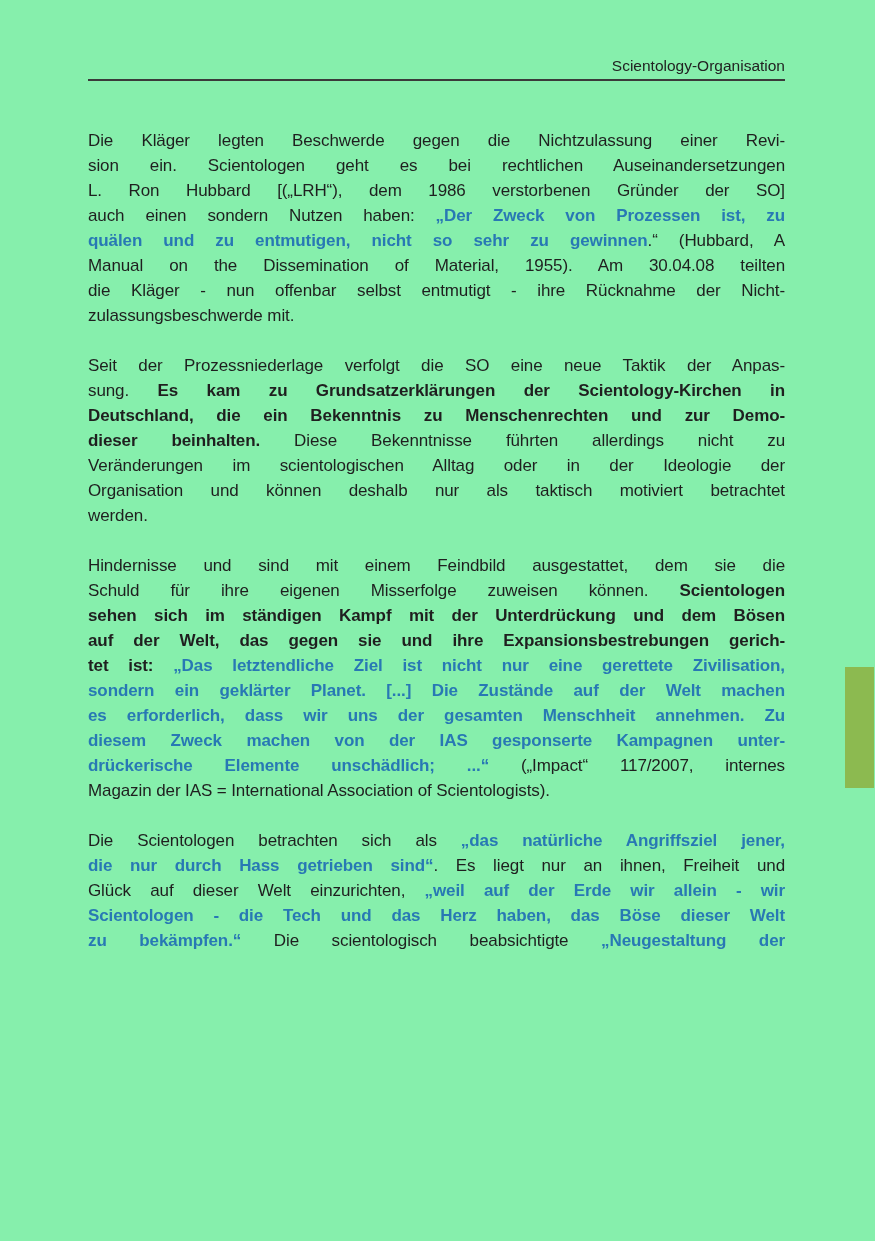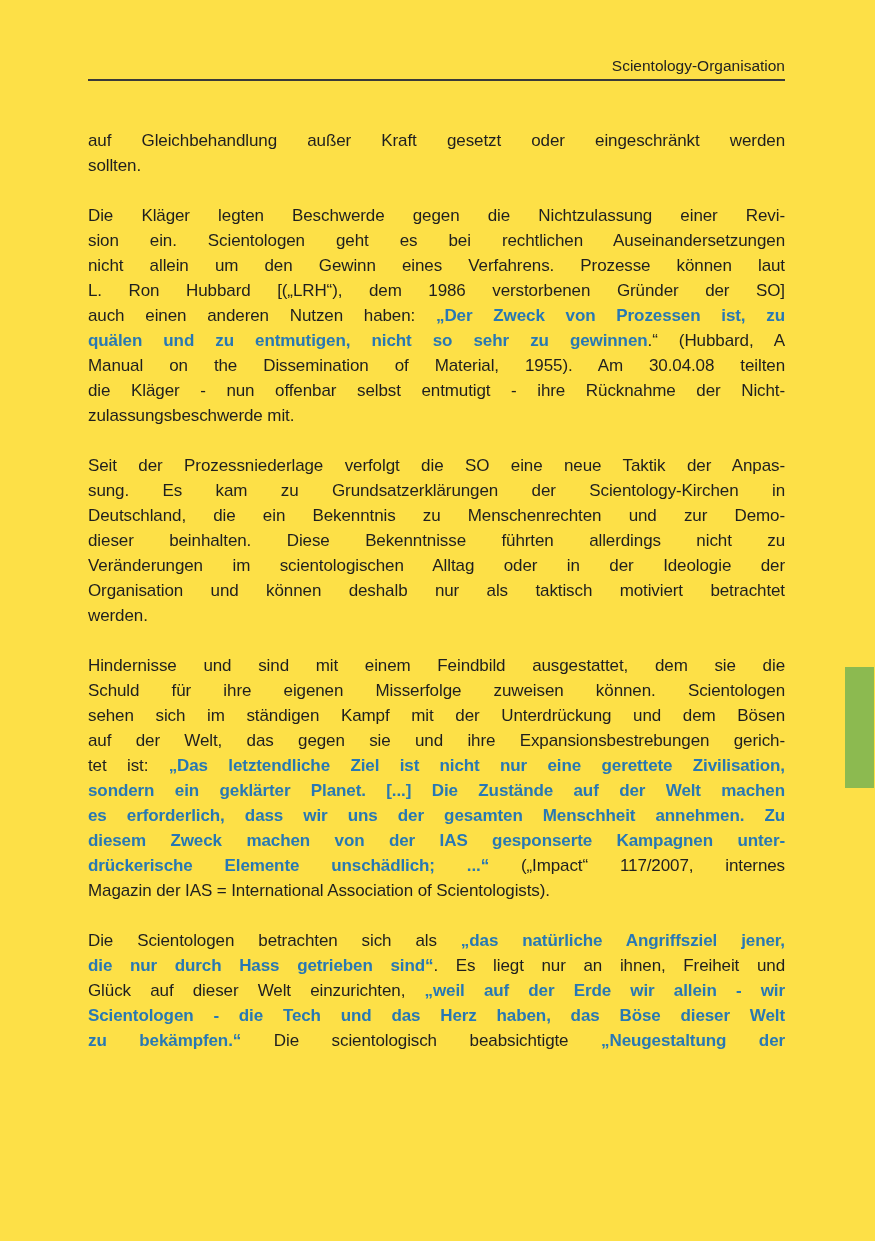--- a/index.html
+++ b/index.html
@@ -6,21 +6,21 @@
     --text-color:#1f1f1f;
     --quote-blue:#2878b4;
     --marker-green:#8cba50;
     --rule-color:#3a3a3a;
   }
   html,body{margin:0;padding:0;background:#ffffff;}
   .page{
     position:relative;
     width:875px;
     height:1241px;
-    background:#fde047;
+    background:#86efac;
     overflow:hidden;
     font-family:"Liberation Sans","DejaVu Sans",sans-serif;
     color:var(--text-color);
   }
   .running-header{
     position:absolute;
     left:88px;
     top:57px;
     width:697px;
     text-align:right;
@@ -49,21 +49,21 @@
     font-size:17px;
     line-height:25px;
     letter-spacing:-0.1px;
     text-align:left;
   }
   .line.just{
     text-align:justify;
     text-align-last:justify;
   }
   .s-normal{color:var(--text-color);}
-  .s-bold{color:var(--text-color);font-weight:normal;}
+  .s-bold{color:var(--text-color);font-weight:bold;}
   .s-quote{color:var(--quote-blue);font-weight:bold;}
   .section-marker{
     position:absolute;
     left:845px;
     top:667px;
     width:29px;
     height:121px;
     background:var(--marker-green);
   }
   .page-number{
@@ -80,29 +80,24 @@
 </head>
 <body>
 
 <div class="page">
   <div class="running-header">
     <span>Scientology-Organisation</span>
   </div>
   <div class="header-rule"></div>
   <div class="text-column" id="body-col">
       <div class="para">
-        <div class="line just"><span class="s-normal">auf Gleichbehandlung außer Kraft gesetzt oder eingeschränkt werden</span></div>
-        <div class="line"><span class="s-normal">sollten.</span></div>
-      </div>
-      <div class="para">
         <div class="line just"><span class="s-normal">Die Kläger legten Beschwerde gegen die Nichtzulassung einer Revi-</span></div>
         <div class="line just"><span class="s-normal">sion ein. Scientologen geht es bei rechtlichen Auseinandersetzungen</span></div>
-        <div class="line just"><span class="s-normal">nicht allein um den Gewinn eines Verfahrens. Prozesse können laut</span></div>
         <div class="line just"><span class="s-normal">L. Ron Hubbard [(„LRH“), dem 1986 verstorbenen Gründer der SO]</span></div>
-        <div class="line just"><span class="s-normal">auch einen anderen Nutzen haben: </span><span class="s-quote">„Der Zweck von Prozessen ist, zu</span></div>
+        <div class="line just"><span class="s-normal">auch einen sondern Nutzen haben: </span><span class="s-quote">„Der Zweck von Prozessen ist, zu</span></div>
         <div class="line just"><span class="s-quote">quälen und zu entmutigen, nicht so sehr zu gewinnen</span><span class="s-normal">.“ (Hubbard, A</span></div>
         <div class="line just"><span class="s-normal">Manual on the Dissemination of Material, 1955). Am 30.04.08 teilten</span></div>
         <div class="line just"><span class="s-normal">die Kläger - nun offenbar selbst entmutigt - ihre Rücknahme der Nicht-</span></div>
         <div class="line"><span class="s-normal">zulassungsbeschwerde mit.</span></div>
       </div>
       <div class="para">
         <div class="line just"><span class="s-normal">Seit der Prozessniederlage verfolgt die SO eine neue Taktik der Anpas-</span></div>
         <div class="line just"><span class="s-normal">sung. </span><span class="s-bold">Es kam zu Grundsatzerklärungen der Scientology-Kirchen in</span></div>
         <div class="line just"><span class="s-bold">Deutschland, die ein Bekenntnis zu Menschenrechten und zur Demo-</span></div>
         <div class="line just"><span class="s-bold">dieser beinhalten.</span><span class="s-normal"> Diese Bekenntnisse führten allerdings nicht zu</span></div>

